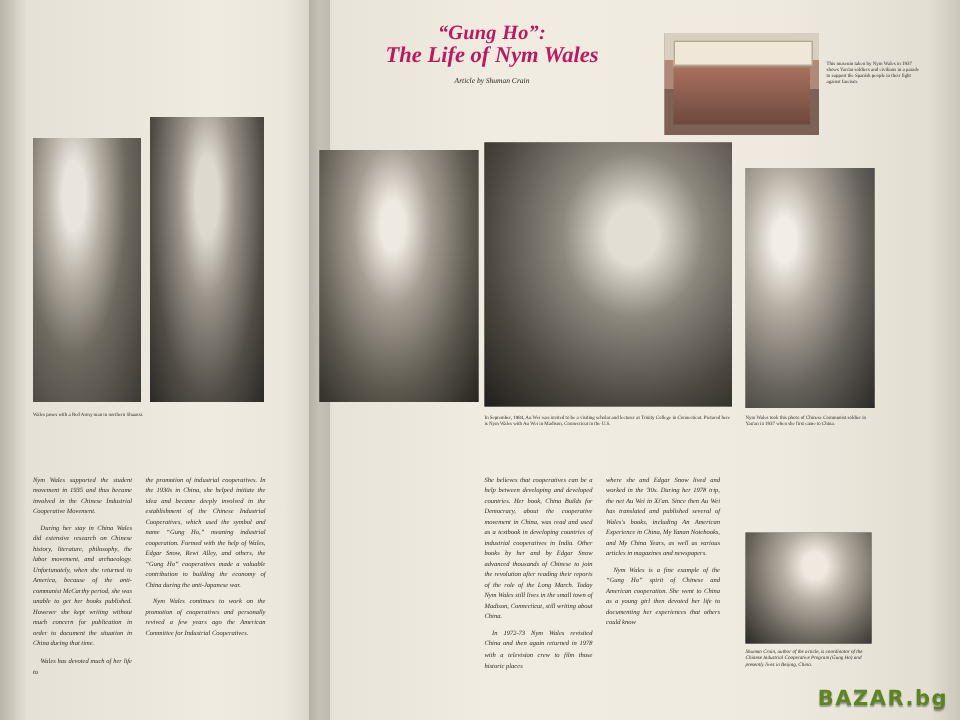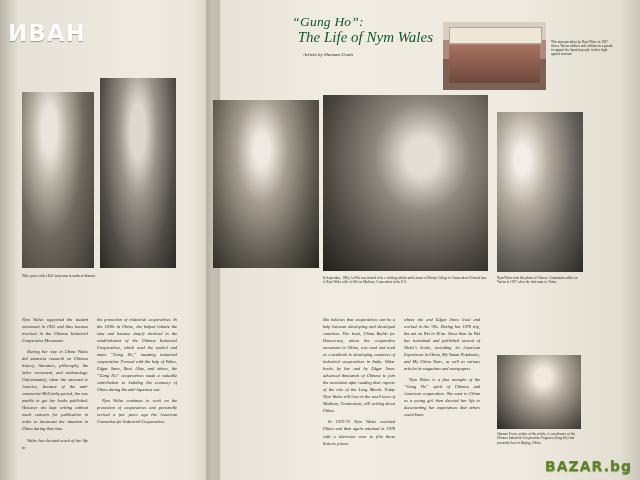--- a/index.html
+++ b/index.html
@@ -89,25 +89,25 @@
   .poster .band2{
     position:absolute;left:6%;top:34%;width:88%;height:56%;
     background:linear-gradient(180deg,#a8705e,#6d4a3e);
   }
 
   
   .title{
     position:absolute;left:223px;top:14px;width:210px;
     text-align:center;
     font-family:"Liberation Serif", serif;
-    font-weight:400;font-style:italic;
-    color:#14532d;
+    font-weight:700;font-style:italic;
+    color:#be185d;
   }
   .title .l1{font-size:13.5px;line-height:15px;letter-spacing:.2px;}
-  .title .l2{font-size:15px;line-height:17px;text-align:right;}
+  .title .l2{font-size:15px;line-height:17px;}
   .byline{
     position:absolute;left:223px;top:52px;width:210px;text-align:center;
     font-size:5px;font-style:italic;color:#24231d;
   }
   .col{
     position:absolute;
     font-size:4.35px;
     line-height:1.62;
     text-align:justify;
     color:#2a2823;
@@ -185,15 +185,14 @@
   <div class="col" style="left:404px;top:316px;width:76px;height:158px;">
     <p class="first">where she and Edgar Snow lived and worked in the '30s. During her 1978 trip, the net Au Wei in Xi'an. Since then Au Wei has translated and published several of Wales's books, including An American Experience in China, My Yanan Notebooks, and My China Years, as well as various articles in magazines and newspapers.</p>
     <p>Nym Wales is a fine example of the “Gung Ho” spirit of Chinese and American cooperation. She went to China as a young girl then devoted her life to documenting her experiences that others could know</p>
   </div>
 
   <div class="photo p9" style="left:497px;top:355px;width:84px;height:74px;">
     <div class="ph-inner"></div>
   </div>
   <div class="authornote" style="left:497px;top:432px;width:86px;">Shuman Crain, author of the article, is coordinator of the Chinese Industrial Cooperative Program (Gung Ho) and presently lives in Beijing, China.</div>
 
-  <div class="watermark">ИВАН</div>
   <div class="watermark2">BAZAR.bg</div>
 </div>
 
 </body></html>

